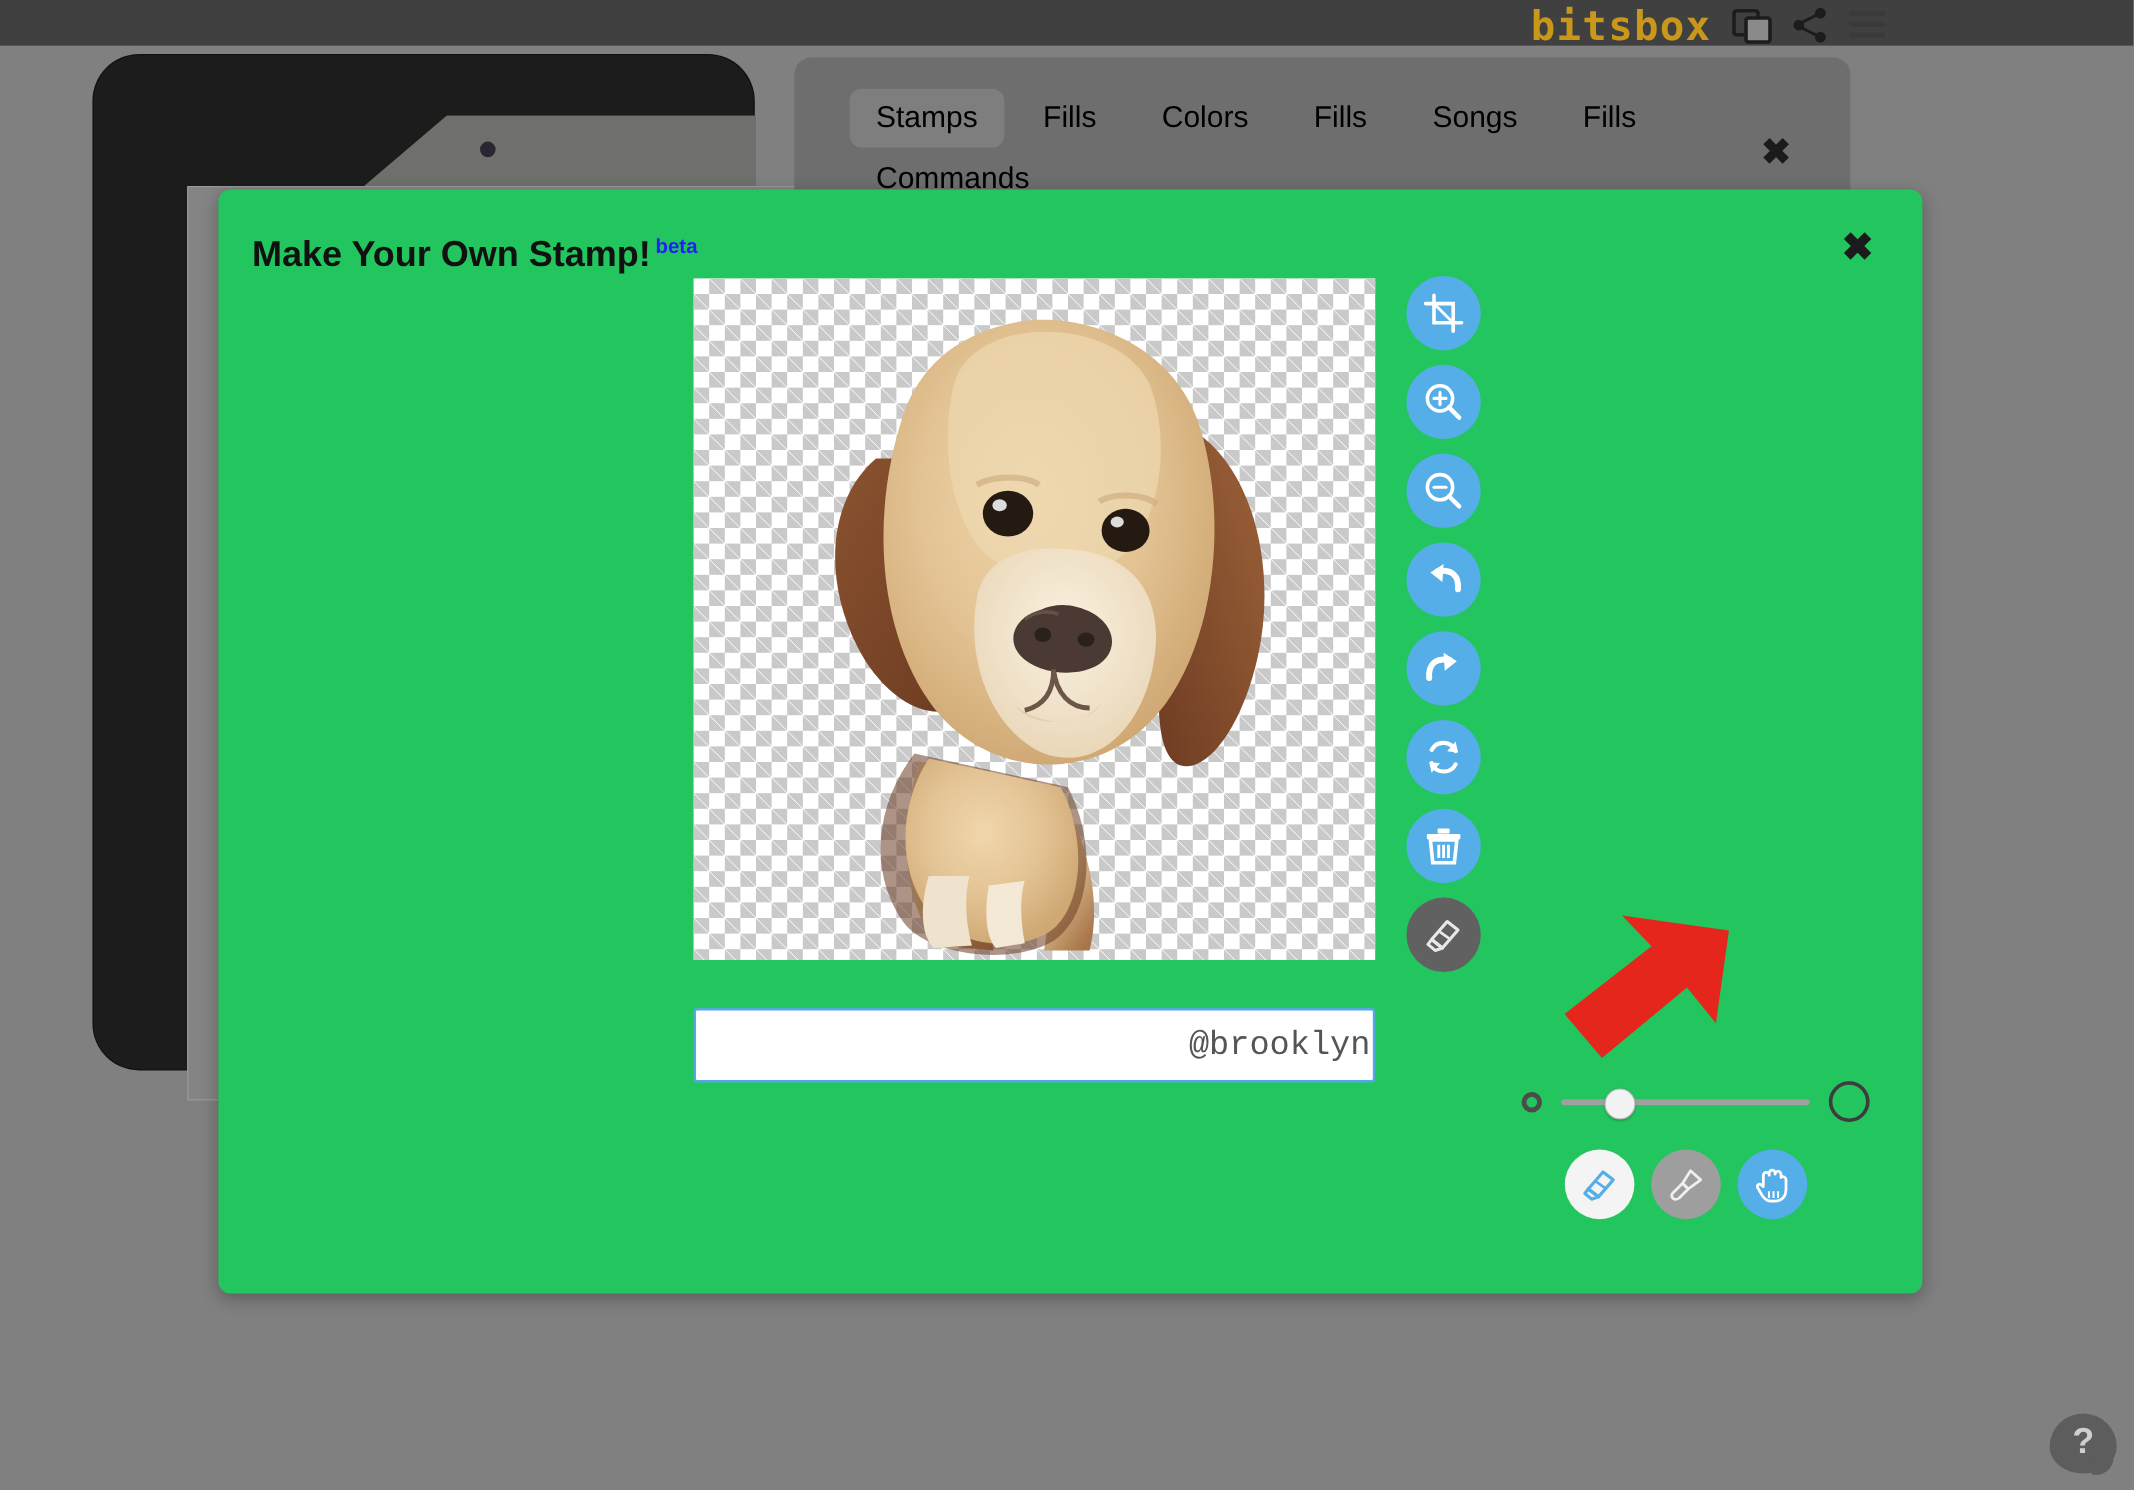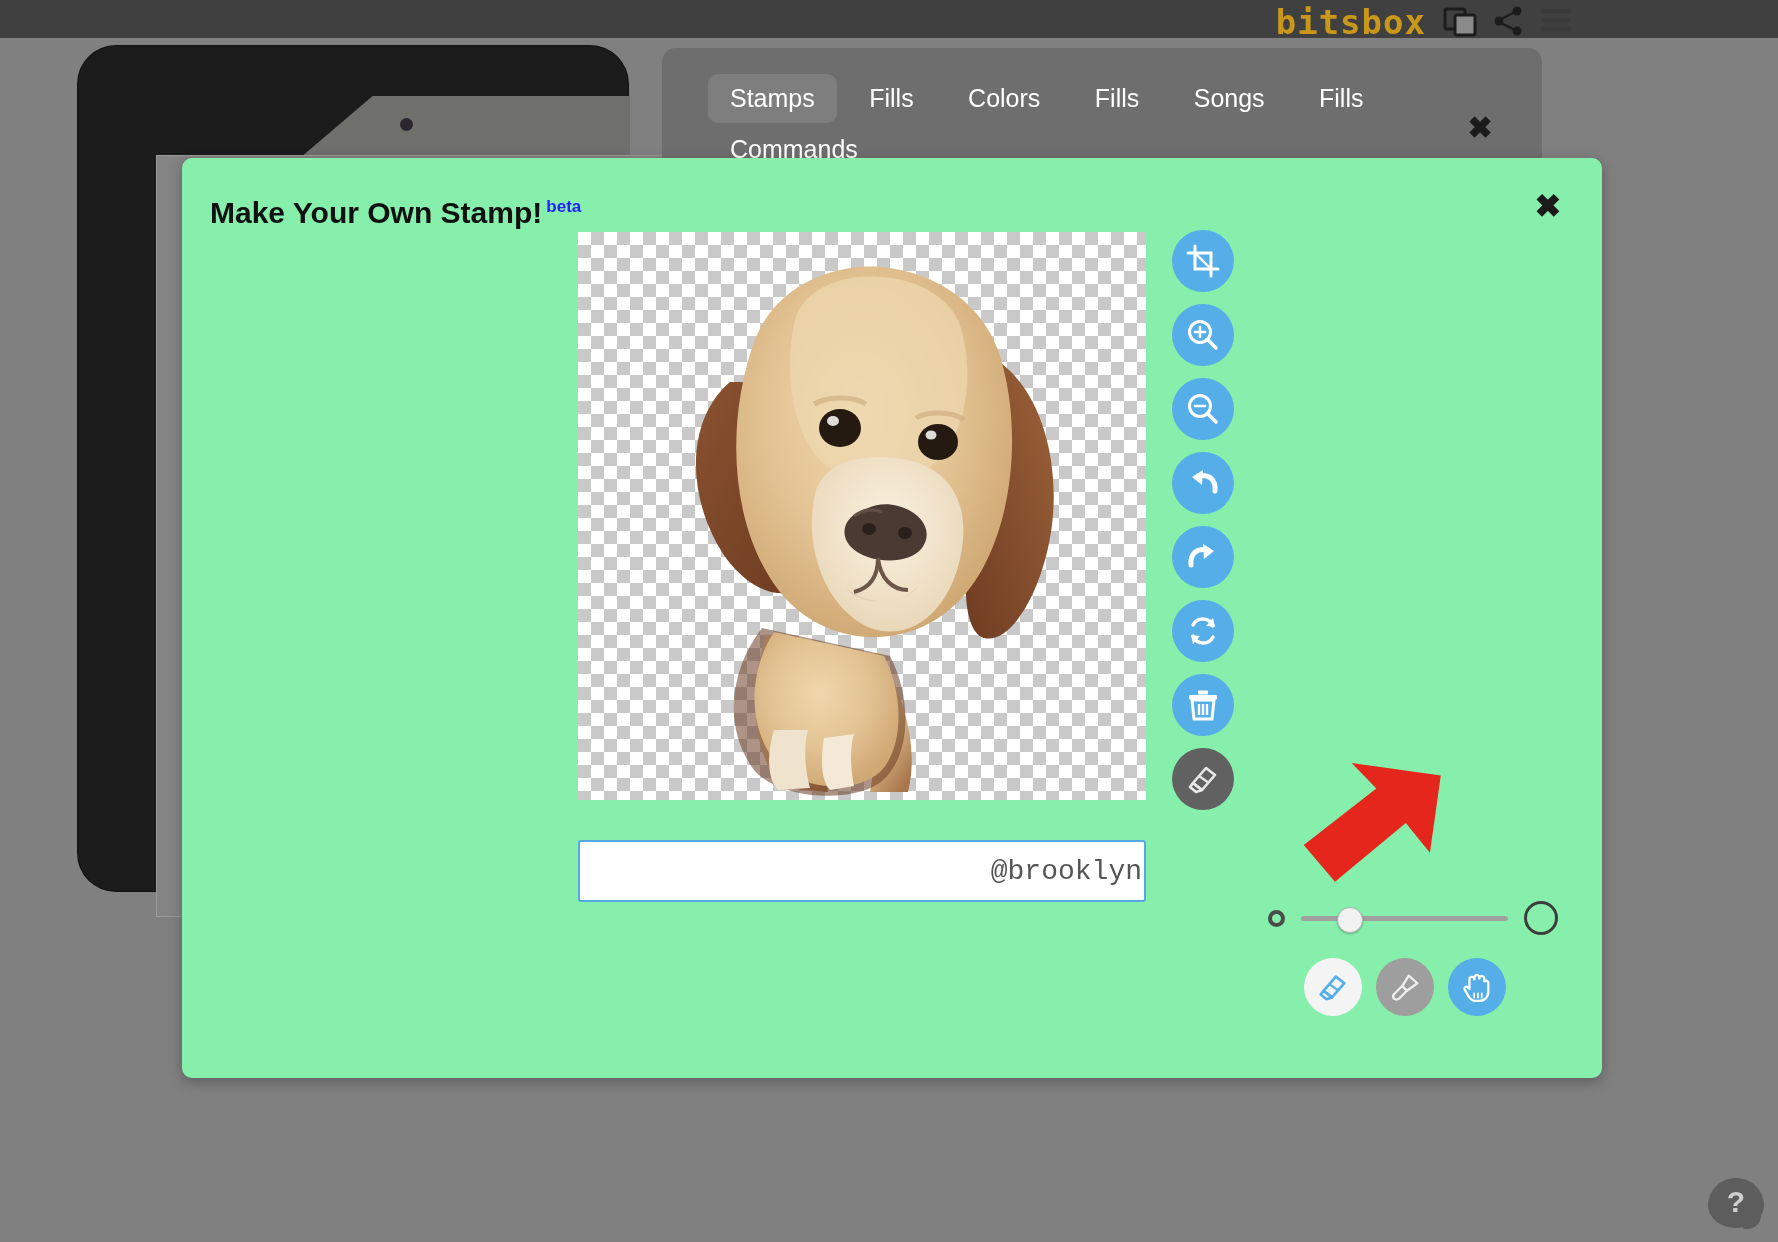--- a/index.html
+++ b/index.html
@@ -52,21 +52,21 @@
     background:#6e6e6e;border-radius:14px;
   }
   .panel-close{
     position:absolute;right:44px;top:62px;width:36px;height:36px;
     display:flex;align-items:center;justify-content:center;
     font-size:30px;line-height:1;color:#1b1b1b;font-weight:bold;cursor:pointer;
   }
   .tabs{position:absolute;left:46px;top:26px;width:760px;}
   .tab{
     display:inline-block;padding:10px 22px;margin:0 6px 2px 0;
-    font-size:25px;color:#ffffff;border-radius:10px;cursor:pointer;
+    font-size:25px;color:#000000;border-radius:10px;cursor:pointer;
     white-space:nowrap;
   }
   .tab.active{background:#7e7e7e;}
   .panel-body{
     position:absolute;left:24px;top:122px;width:832px;height:770px;
     background:#6a6a6a;border-radius:8px;
   }
   .panel-row-text{
     position:absolute;left:24px;top:330px;width:808px;
     font-size:25px;color:#1c1c1c;text-align:right;padding-right:6px;
@@ -88,21 +88,21 @@
     border-radius:0 0 14px 0;transform:rotate(10deg);
   }
   .help-q{
     position:absolute;inset:0;display:flex;align-items:center;justify-content:center;
     color:#cfcfcf;font-size:30px;font-weight:bold;padding-bottom:3px;
   }
 
   
   .modal{
     position:absolute;left:182px;top:158px;width:1420px;height:920px;
-    background:#86efac;border-radius:10px;
+    background:#22c55e;border-radius:10px;
     box-shadow:0 4px 14px rgba(0,0,0,.28);
   }
   .modal-title{
     position:absolute;left:28px;top:38px;
     font-size:30px;font-weight:bold;color:#111;white-space:nowrap;
   }
   .beta{
     color:#1f1fff;font-size:17px;font-weight:bold;vertical-align:super;margin-left:4px;
   }
   .modal-close{

